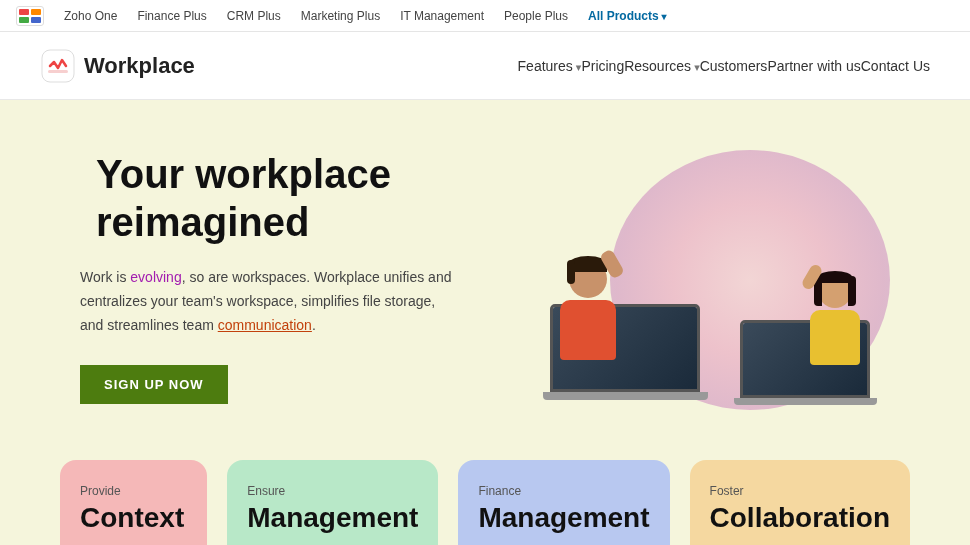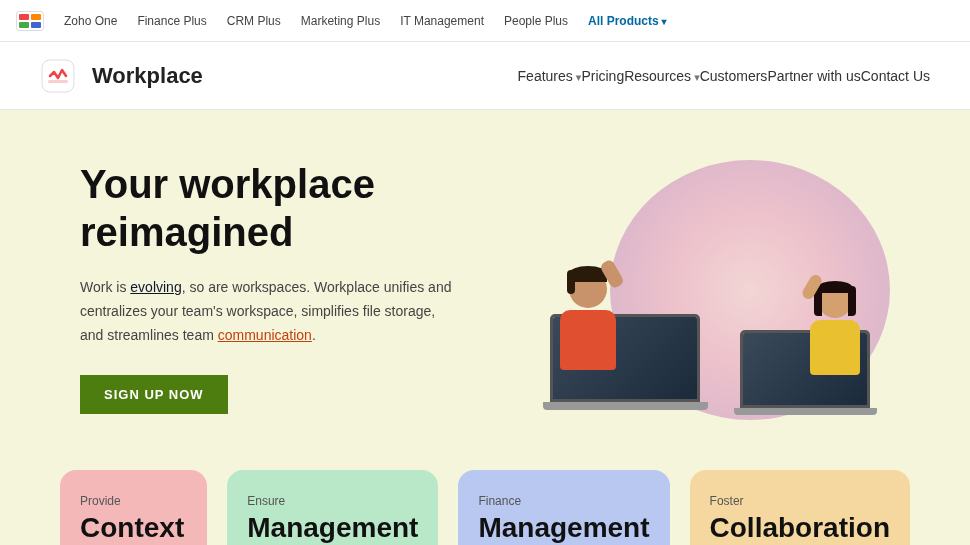--- a/index.html
+++ b/index.html
@@ -5,21 +5,21 @@
     * { margin: 0; padding: 0; box-sizing: border-box; }
     body { font-family: -apple-system, BlinkMacSystemFont, 'Segoe UI', sans-serif; background: #f5f5dc; width: 970px; min-height: 545px; overflow-x: hidden; }
 
     
     .top-bar {
       background: #fff;
       border-bottom: 1px solid #e5e5e5;
       display: flex;
       align-items: center;
       padding: 0 16px;
-      height: 42px;
+      height: 32px;
       gap: 20px;
     }
     .zoho-logo {
       display: flex;
       align-items: center;
       gap: 2px;
       font-weight: 700;
       font-size: 13px;
     }
     .zoho-logo-box {
@@ -49,21 +49,21 @@
       display: flex;
       align-items: center;
       padding: 0 40px;
       height: 68px;
       border-bottom: 1px solid #e8e8e8;
       position: relative;
     }
     .brand {
       display: flex;
       align-items: center;
-      gap: 16px;
+      gap: 8px;
       margin-right: auto;
     }
     .brand-icon {
       width: 36px;
       height: 36px;
     }
     .brand-name {
       font-size: 22px;
       font-weight: 600;
       color: #222;
@@ -92,20 +92,21 @@
       position: relative;
       overflow: hidden;
     }
     .hero-text { max-width: 460px; }
     .hero-title {
       font-size: 40px;
       font-weight: 800;
       color: #111;
       line-height: 1.2;
       margin-bottom: 20px;
+      margin-left: 16px;
     }
     .hero-desc {
       font-size: 14px;
       color: #444;
       line-height: 1.7;
       margin-bottom: 28px;
       max-width: 380px;
     }
     .signup-btn {
       background: #4d7c0f;
@@ -210,21 +211,21 @@
     <span class="nav-link">Customers</span>
     <span class="nav-link">Partner with us</span>
     <span class="nav-link">Contact Us</span>
   </nav>
 </div>
 
 <div class="hero">
   <div class="hero-text">
     <h1 class="hero-title">Your workplace reimagined</h1>
     <p class="hero-desc">
-      Work is <span style="color:#0f172a;text-decoration:underline">evolving</span>, so are workspaces. Workplace unifies and centralizes your team's workspace, simplifies file storage, and streamlines team <span style="color:#c2410c;text-decoration:underline">communication</span>.
+      Work is <span style="color:#a21caf;">evolving</span>, so are workspaces. Workplace unifies and centralizes your team's workspace, simplifies file storage, and streamlines team <span style="color:#c2410c;text-decoration:underline">communication</span>.
     </p>
     <button class="signup-btn">SIGN UP NOW</button>
   </div>
 
   <div class="hero-illustration">
     <div class="hero-bg-circle"></div>
 
     <div style="position:absolute;bottom:50px;left:10px;z-index:3;">
       <div style="width:38px;height:38px;border-radius:50%;background:#c8926a;margin:0 auto 2px;position:relative;">
 

